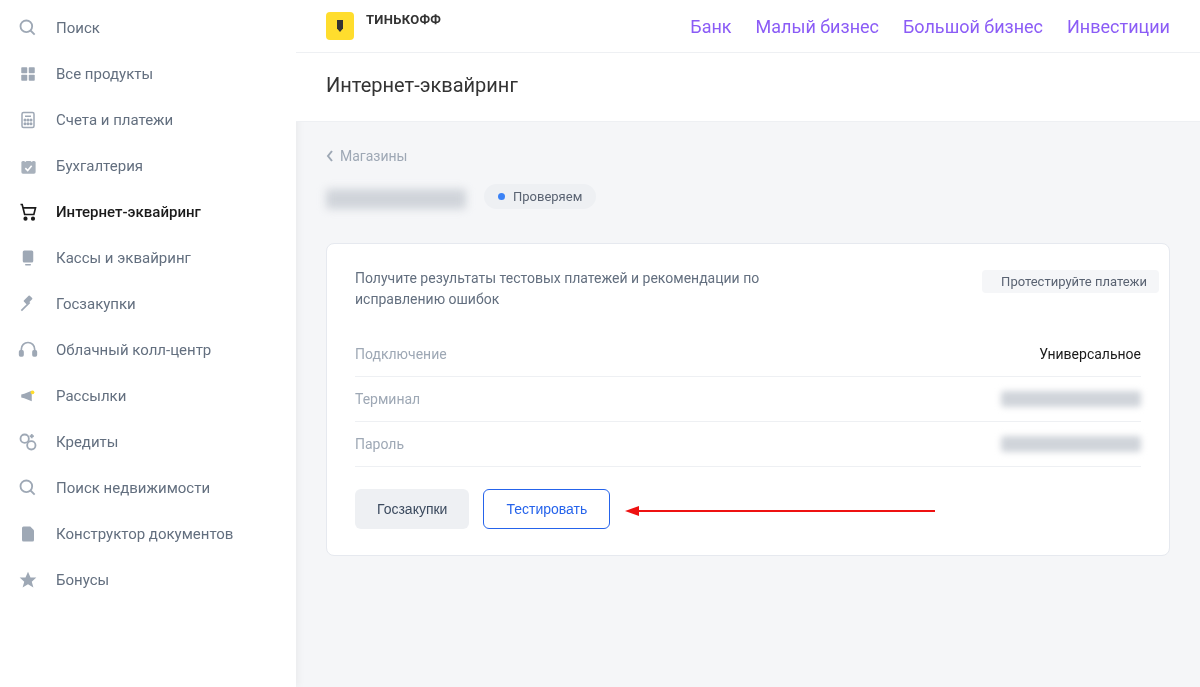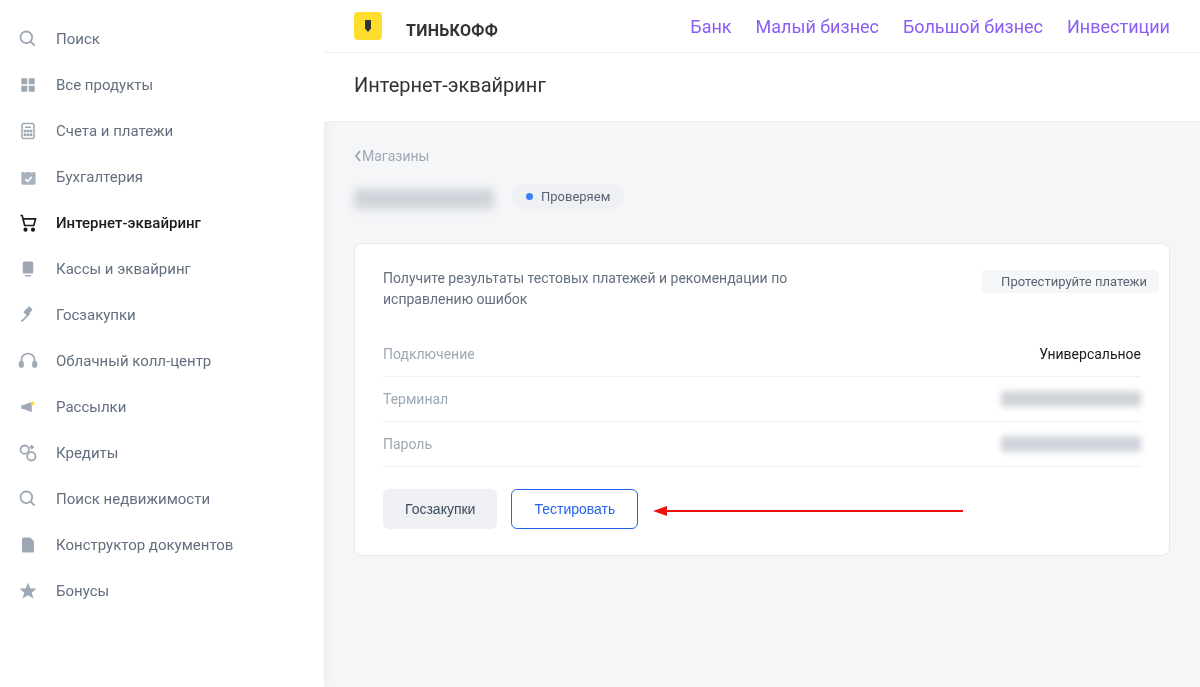--- a/index.html
+++ b/index.html
@@ -7,23 +7,23 @@
       font-family: -apple-system, BlinkMacSystemFont, 'Segoe UI', Roboto, Arial, sans-serif;
       background: #f5f6f8;
       color: #333;
       font-size: 14px;
       width: 1200px;
       height: 687px;
       overflow: hidden;
     }
     .app { display: flex; height: 100%; }
     .sidebar {
-      width: 324px;
-      background: #fff;
-      padding: 16px 0;
+      width: 296px;
+      background: #fff;
+      padding: 5px 0;
       box-shadow: 2px 0 8px rgba(0,0,0,0.05);
     }
     .sidebar-item {
       display: flex;
       align-items: center;
       padding: 13px 18px;
       color: #636f7f;
       cursor: pointer;
       gap: 18px;
     }
@@ -42,24 +42,24 @@
     .topbar {
       background: #fff;
       padding: 12px 30px;
       display: flex;
       align-items: center;
       gap: 30px;
       border-bottom: 1px solid #eef0f3;
     }
     .logo {
       display: flex;
-      align-items: flex-end;
-      gap: 24px;
+      align-items: flex-start;
+      gap: 12px;
       font-weight: 700;
-      font-size: 16px;
+      font-size: 13px;
       letter-spacing: 0.3px;
     }
     .logo-badge {
       width: 28px; height: 28px;
       background: #ffdd2d;
       border-radius: 4px;
       display: flex;
       align-items: center;
       justify-content: center;
       position: relative;
@@ -77,20 +77,21 @@
       background: #fff;
       padding: 20px 30px 24px;
       font-size: 20px;
       font-weight: 400;
       border-bottom: 1px solid #eef0f3;
     }
     .content { padding: 26px 30px; flex: 1; }
     .breadcrumb {
       display: flex;
       align-items: center;
+      gap: 6px;
       color: #9ea8b5;
       cursor: pointer;
       margin-bottom: 20px;
       font-size: 14px;
     }
     .shop-header {
       display: flex;
       align-items: flex-end;
       gap: 18px;
       margin-bottom: 34px;

